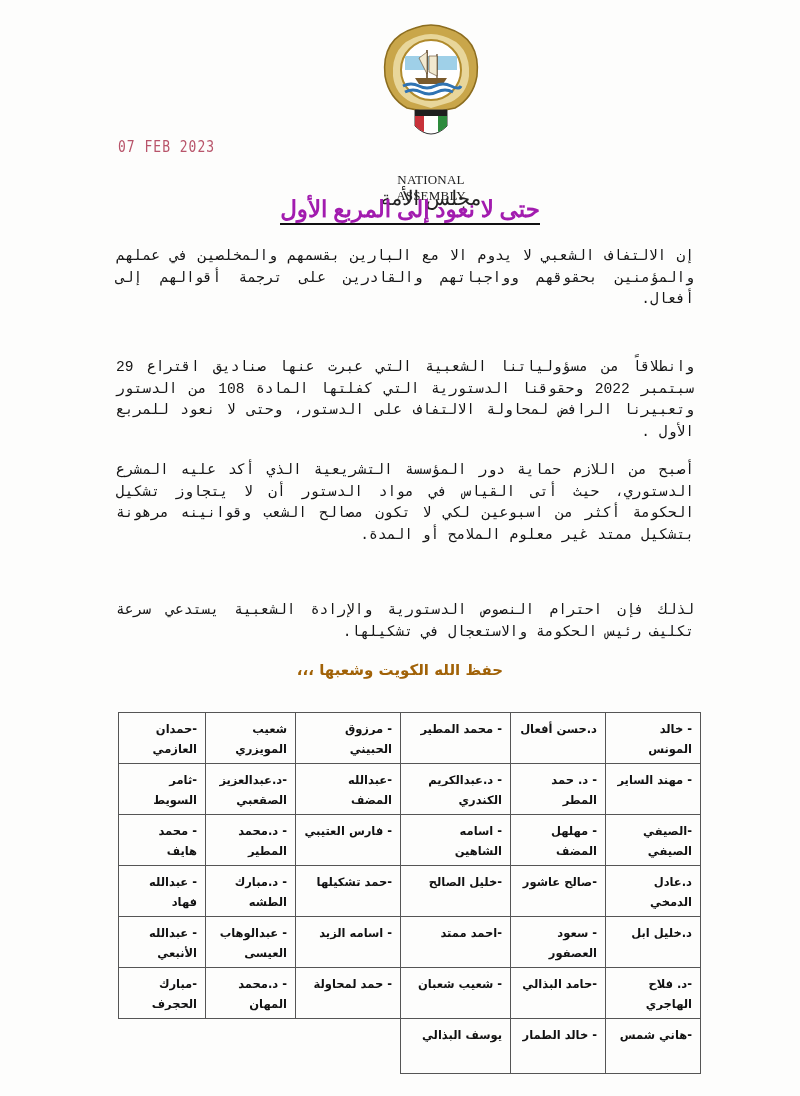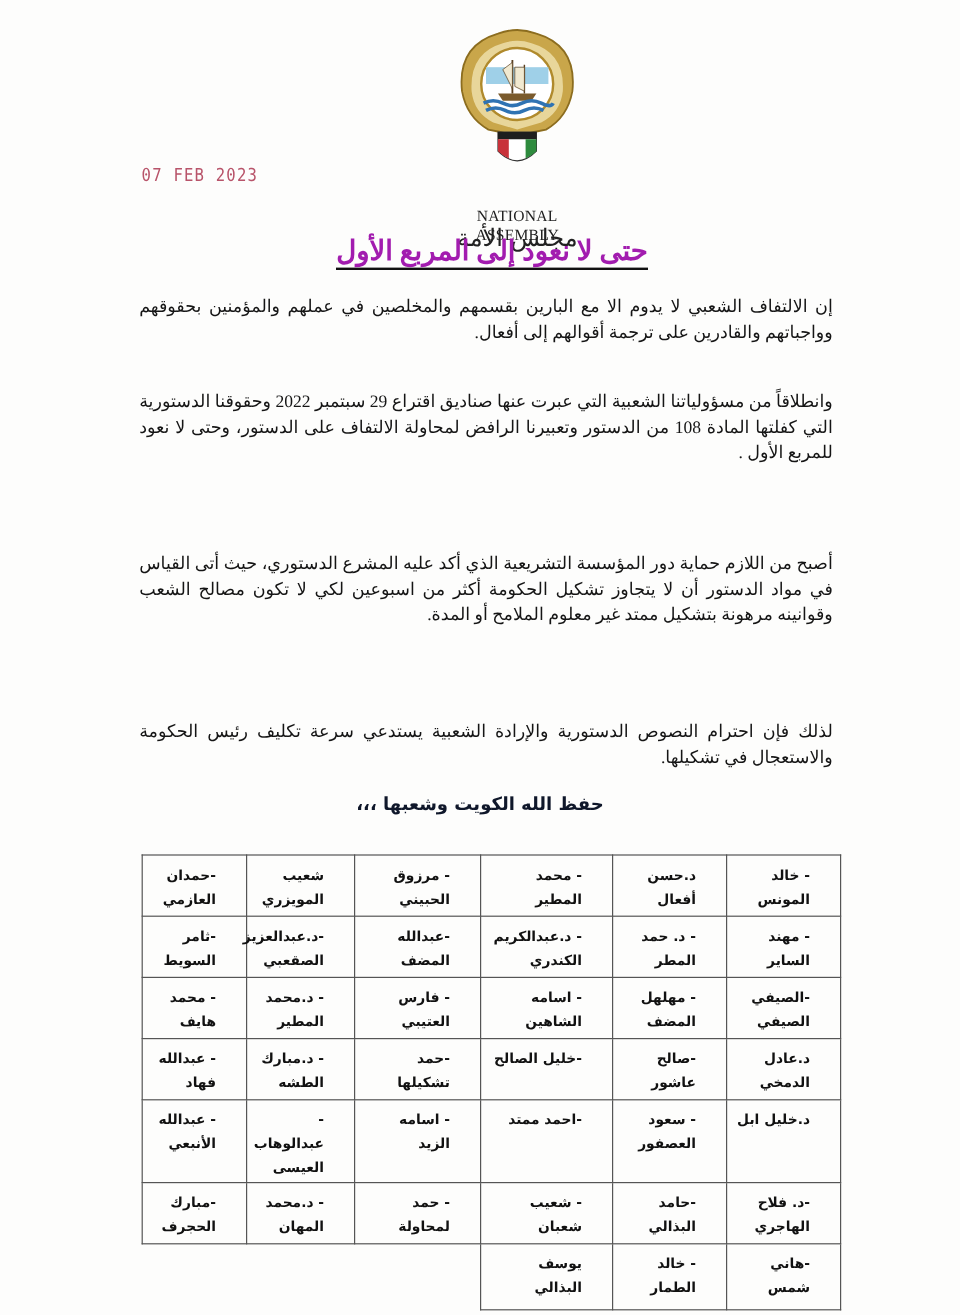--- a/index.html
+++ b/index.html
@@ -14,28 +14,28 @@
       font-family: "Liberation Serif", serif; font-size: 13px; font-weight: normal; letter-spacing: 0.2px; color: #222; }
 
     .stamp { position: absolute; left: 118px; top: 139px; font-family: "DejaVu Sans Mono", "Liberation Mono", monospace;
       font-size: 13px; color: #b8546a; letter-spacing: 1px; transform: scaleY(1.15); }
 
     .title { position: absolute; left: 240px; top: 196px; width: 340px; text-align: center; direction: rtl;
       font-family: Liberation Serif, serif; font-weight: bold; font-size: 23px; color: #a21caf; }
     .title span { border-bottom: 2px solid #111; padding-bottom: 1px; }
 
     .para { position: absolute; left: 116px; width: 578px; direction: rtl; text-align: justify;
-      text-align-last: right; font-family: Liberation Serif, serif; font-size: 14.6px; line-height: 21.5px; color: #151515; }
+      text-align-last: right; font-family: Liberation Mono, monospace; font-size: 14.6px; line-height: 21.5px; color: #151515; }
 
     .closing { position: absolute; left: 250px; top: 661px; width: 300px; text-align: center; direction: rtl;
-      font-weight: bold; font-size: 15px; color: #0f172a; }
+      font-weight: bold; font-size: 15px; color: #a16207; }
 
     table.sig { position: absolute; left: 118px; top: 712px; width: 582px; border-collapse: collapse; direction: rtl;
       table-layout: fixed; }
-    table.sig td { border: 1.3px solid #555; vertical-align: top; text-align: right; padding: 6px 25px 2px 8px;
+    table.sig td { border: 1.3px solid #555; vertical-align: top; text-align: right; padding: 6px 8px 2px 8px;
       font-weight: bold; font-size: 11.5px; line-height: 20px; height: 51px; color: #111; }
     table.sig td.empty { border: none; }
   </style>
 </head>
 <body>
 
 <div class="emblem">
   <svg width="112" height="128" viewBox="0 0 112 128">
 
     <path d="M10 58 Q6 20 40 10 Q56 4 72 10 Q106 20 102 58 Q98 80 80 90 L70 92 L56 96 L42 92 L32 90 Q14 80 10 58 Z" fill="#c9a64a" stroke="#8c6d1f" stroke-width="1.5"></path>
@@ -61,21 +61,21 @@
   <div class="emblem-en">NATIONAL ASSEMBLY</div>
 </div>
 
 <div class="stamp">07 FEB 2023</div>
 
 <div class="title">
   <span>حتى لا نعود إلى المربع الأول</span>
 </div>
 
 <p class="para" style="top:246px;">إن الالتفاف الشعبي لا يدوم الا مع البارين بقسمهم والمخلصين في عملهم والمؤمنين بحقوقهم وواجباتهم والقادرين على ترجمة أقوالهم إلى أفعال.</p>
-<p class="para" style="top:325px;">وانطلاقاً من مسؤولياتنا الشعبية التي عبرت عنها صناديق اقتراع 29 سبتمبر 2022 وحقوقنا الدستورية التي كفلتها المادة 108 من الدستور وتعبيرنا الرافض لمحاولة الالتفاف على الدستور، وحتى لا نعود للمربع الأول .</p>
+<p class="para" style="top:357px;">وانطلاقاً من مسؤولياتنا الشعبية التي عبرت عنها صناديق اقتراع 29 سبتمبر 2022 وحقوقنا الدستورية التي كفلتها المادة 108 من الدستور وتعبيرنا الرافض لمحاولة الالتفاف على الدستور، وحتى لا نعود للمربع الأول .</p>
 <p class="para" style="top:460px;">أصبح من اللازم حماية دور المؤسسة التشريعية الذي أكد عليه المشرع الدستوري، حيث أتى القياس في مواد الدستور أن لا يتجاوز تشكيل الحكومة أكثر من اسبوعين لكي لا تكون مصالح الشعب وقوانينه مرهونة بتشكيل ممتد غير معلوم الملامح أو المدة.</p>
 <p class="para" style="top:600px;">لذلك فإن احترام النصوص الدستورية والإرادة الشعبية يستدعي سرعة تكليف رئيس الحكومة والاستعجال في تشكيلها.</p>
 
 <div class="closing">حفظ الله الكويت وشعبها ،،،</div>
 
 <table class="sig">
   <colgroup>
     <col style="width:95px">
       <col style="width:95px">
       <col style="width:110px">

